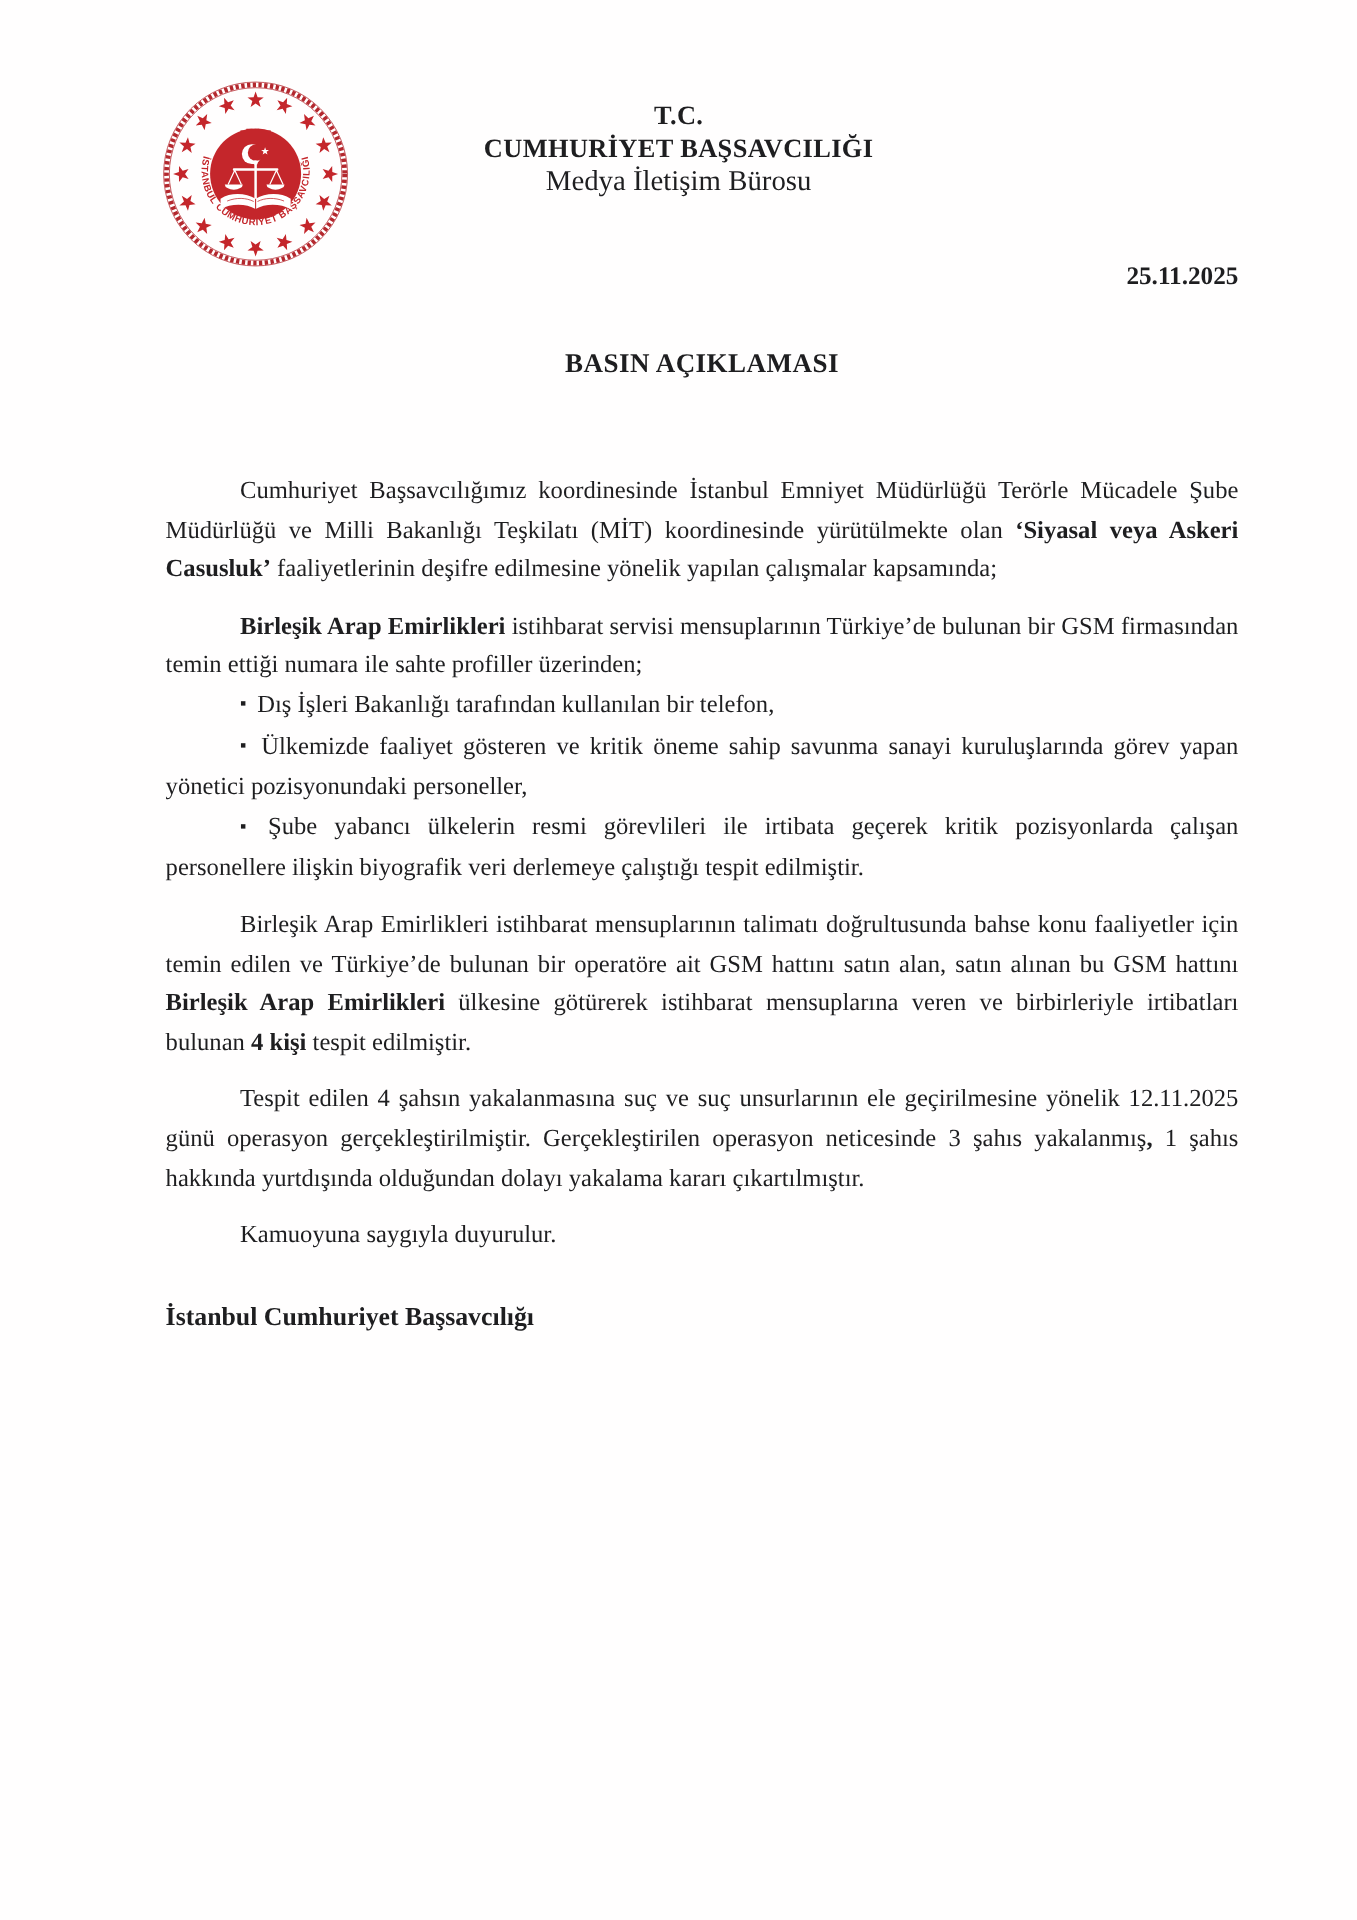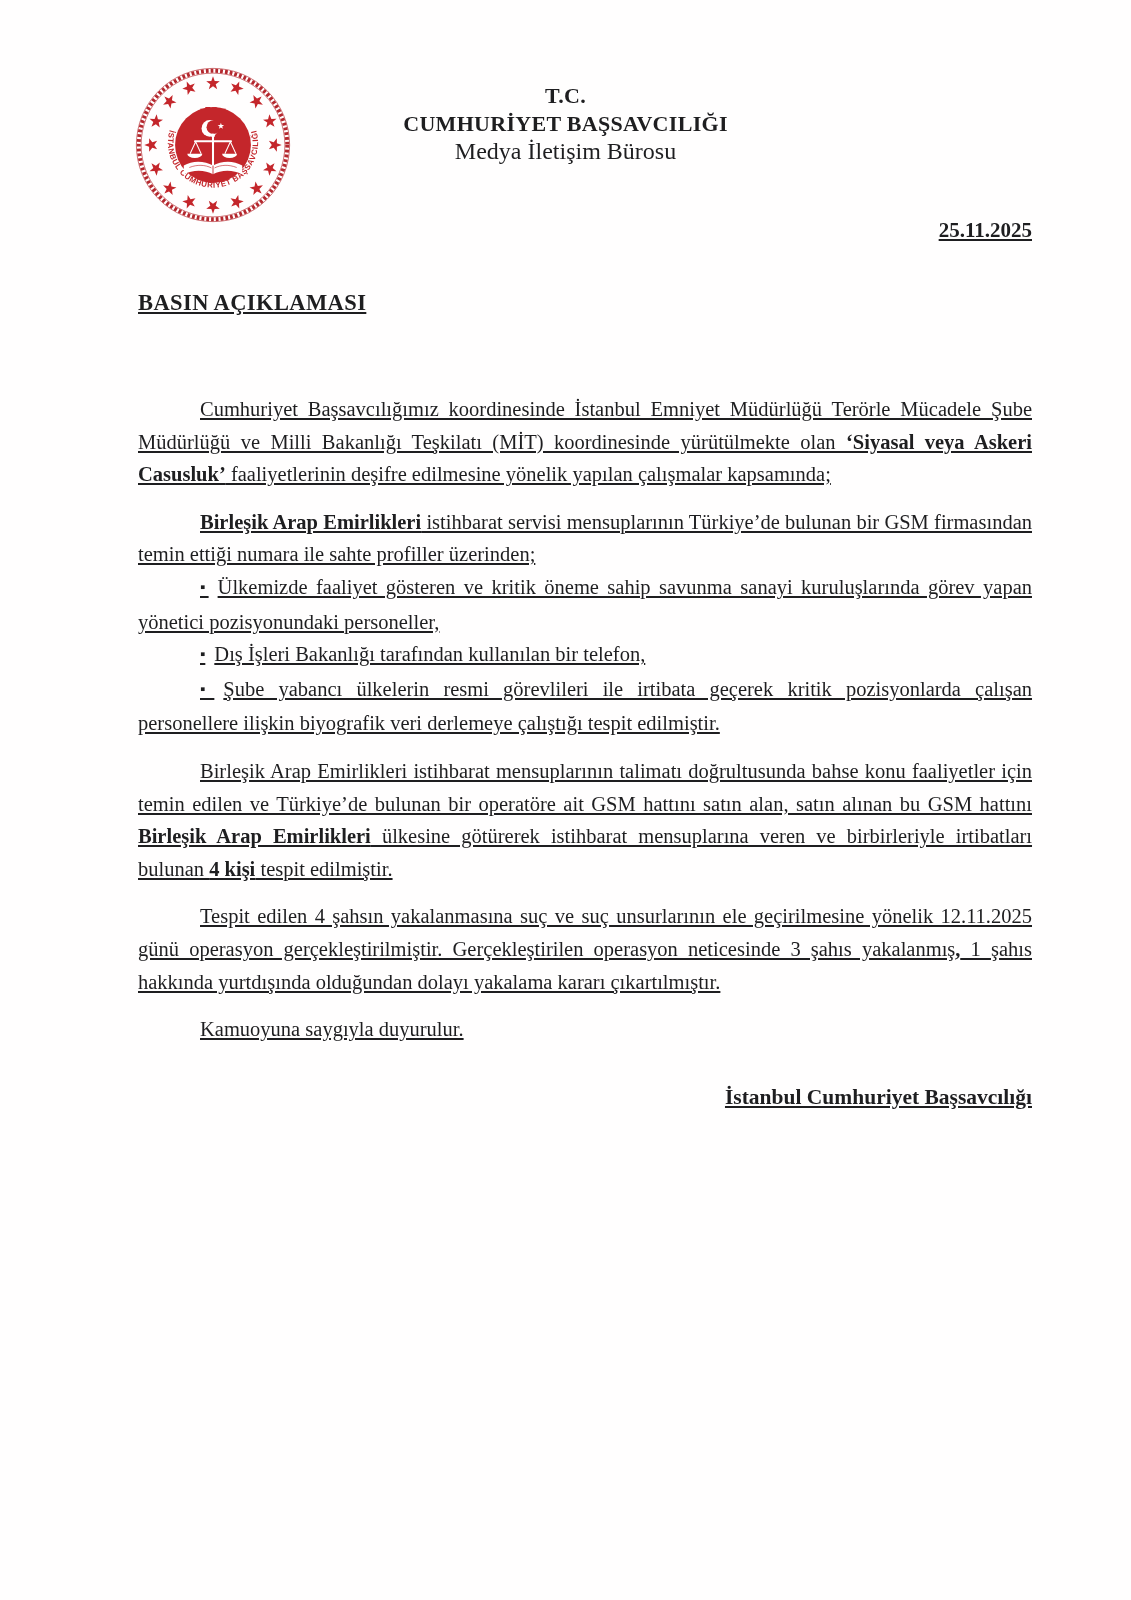--- a/index.html
+++ b/index.html
@@ -15,47 +15,46 @@
   .emblem {
     position:absolute; left:134px; top:66px;
     width:158px; height:158px;
   }
   .letterhead {
     padding-top:82px;
     text-align:center;
   }
   .lh-line { font-weight:bold; font-size:22px; line-height:28px; letter-spacing:.3px; }
   .lh-sub  { font-weight:normal; font-size:24px; line-height:27px; }
-  .content { padding:0 99px 0 138px;text-decoration:underline; }
+  .content { padding:0 99px 0 138px; }
   .date-row {
     margin-top:52px;
     text-align:right;
     font-weight:bold; font-size:21px; line-height:26px;
   }
   .doc-title {
     margin:46px 0 0 0;
-    text-align:left;
+    text-align:center;
     font-weight:bold; font-size:22.5px; letter-spacing:.4px;
     line-height:28px;
   }
   .body-text {
     margin-top:76px;
     font-size:20.5px;
     line-height:32.6px;
     text-align:justify;
   }
   .para { margin:0 0 15px 0; text-indent:62px; }
   .tight { margin-bottom:0; }
   .gap-top { margin-top:15px; }
   .bullet { margin:0; }
   .bullet-mark { font-size:15px; margin-right:9px; position:relative; top:-2px; }
   .para b, .bullet b { font-weight:bold; }
   .signature {
     margin-top:38px;
-    text-align:right;
     font-weight:bold; font-size:21.5px; line-height:27px;
   }
 </style>
 </head>
 <body>
 
 <div class="page">
 
   <svg class="emblem" viewBox="0 0 200 200" aria-hidden="true">
     <defs>
@@ -126,22 +125,22 @@
   <div class="content">
     <div class="date-row">25.11.2025</div>
 
     <h1 class="doc-title">BASIN AÇIKLAMASI</h1>
 
     <div class="body-text">
       <p class="para"><span>Cumhuriyet Başsavcılığımız koordinesinde İstanbul Emniyet Müdürlüğü Terörle Mücadele Şube Müdürlüğü ve Milli Bakanlığı Teşkilatı (MİT) koordinesinde yürütülmekte olan </span><b>‘Siyasal veya Askeri Casusluk’</b><span> faaliyetlerinin deşifre edilmesine yönelik yapılan çalışmalar kapsamında;</span></p>
 
       <p class="para tight"><b>Birleşik Arap Emirlikleri</b><span> istihbarat servisi mensuplarının Türkiye’de bulunan bir GSM firmasından temin ettiği numara ile sahte profiller üzerinden;</span></p>
 
+      <p class="para bullet"><span class="bullet-mark">▪</span><span>Dış İşleri Bakanlığı tarafından kullanılan bir telefon,</span></p>
       <p class="para bullet"><span class="bullet-mark">▪</span><span>Ülkemizde faaliyet gösteren ve kritik öneme sahip savunma sanayi kuruluşlarında görev yapan yönetici pozisyonundaki personeller,</span></p>
-      <p class="para bullet"><span class="bullet-mark">▪</span><span>Dış İşleri Bakanlığı tarafından kullanılan bir telefon,</span></p>
       <p class="para bullet"><span class="bullet-mark">▪</span><span>Şube yabancı ülkelerin resmi görevlileri ile irtibata geçerek kritik pozisyonlarda çalışan personellere ilişkin biyografik veri derlemeye çalıştığı tespit edilmiştir.</span></p>
 
       <p class="para gap-top"><span>Birleşik Arap Emirlikleri istihbarat mensuplarının talimatı doğrultusunda bahse konu faaliyetler için temin edilen ve Türkiye’de bulunan bir operatöre ait GSM hattını satın alan, satın alınan bu GSM hattını </span><b>Birleşik Arap Emirlikleri</b><span> ülkesine götürerek istihbarat mensuplarına veren ve birbirleriyle irtibatları bulunan </span><b>4 kişi</b><span> tespit edilmiştir.</span></p>
 
       <p class="para"><span>Tespit edilen 4 şahsın yakalanmasına suç ve suç unsurlarının ele geçirilmesine yönelik 12.11.2025 günü operasyon gerçekleştirilmiştir. Gerçekleştirilen operasyon neticesinde 3 şahıs yakalanmış</span><b>,</b><span> 1 şahıs hakkında yurtdışında olduğundan dolayı yakalama kararı çıkartılmıştır.</span></p>
 
       <p class="para">Kamuoyuna saygıyla duyurulur.</p>
     </div>
 
     <div class="signature">İstanbul Cumhuriyet Başsavcılığı</div>

